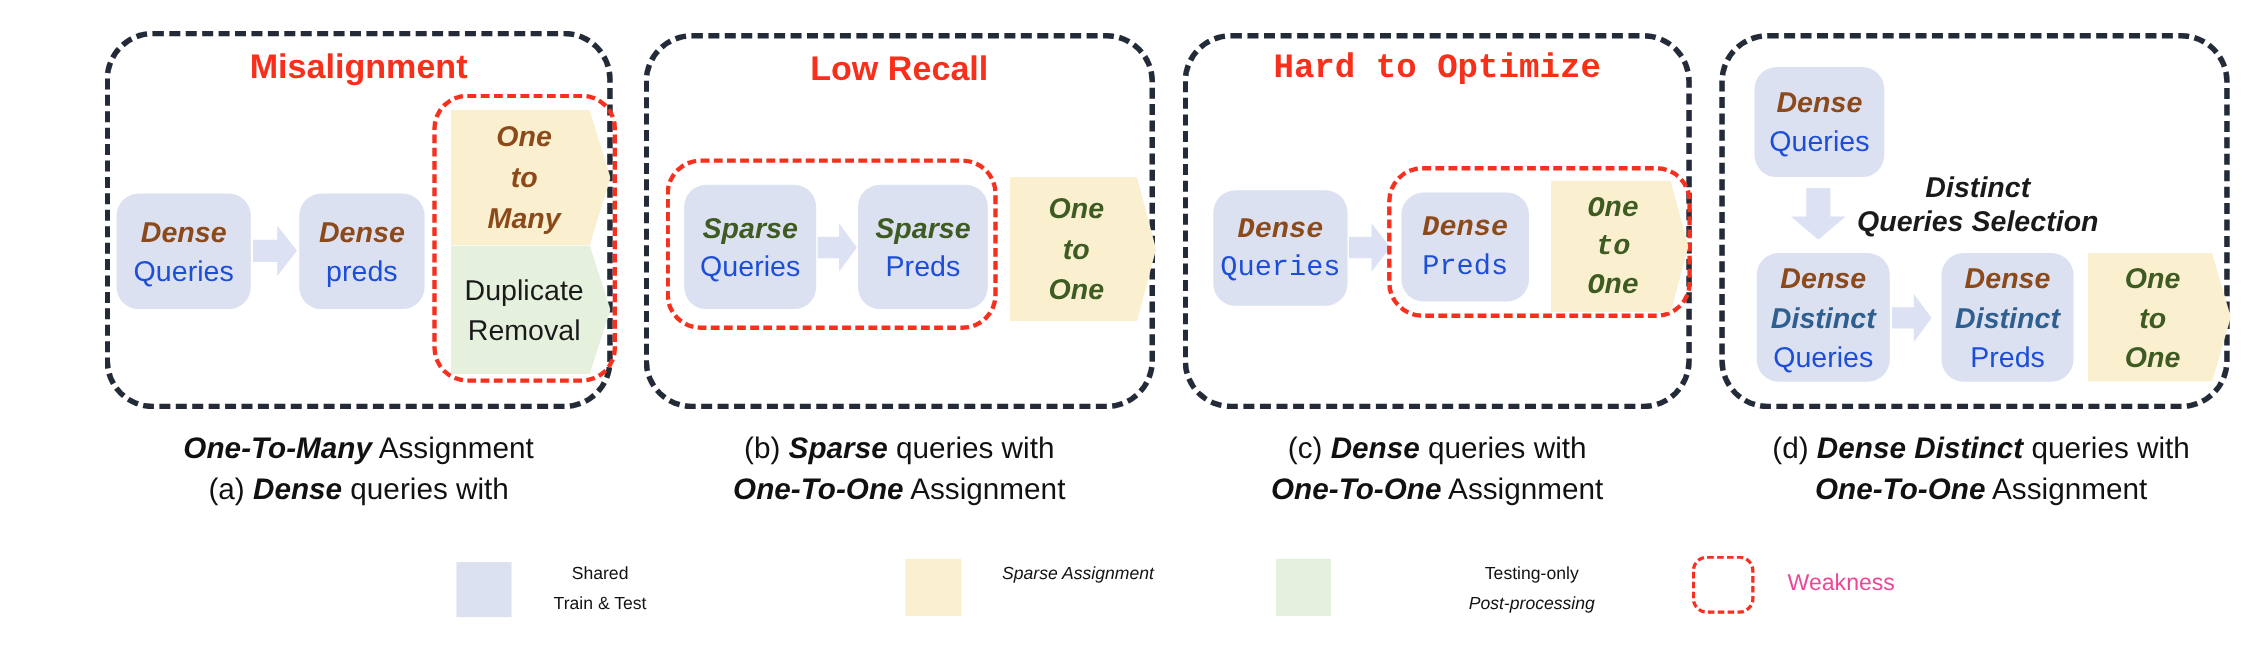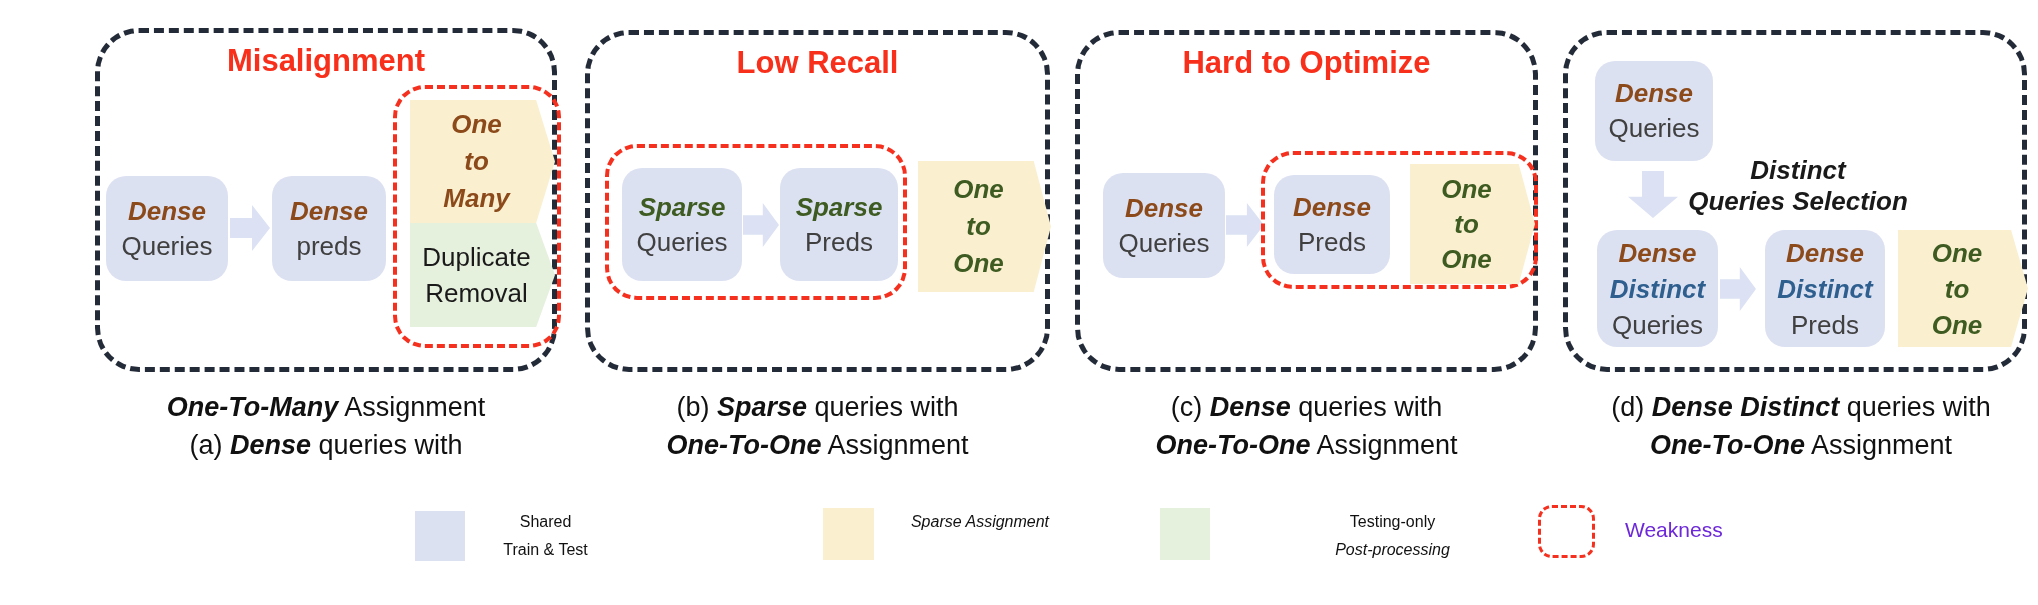--- a/index.html
+++ b/index.html
@@ -14,21 +14,21 @@
   .panel-title{
     position:absolute;top:10px;left:0;width:100%;text-align:center;
     font-size:31px;font-weight:bold;color:#f8301b;letter-spacing:0px;
   }
   .qbox{
     position:absolute;background:#dce1f2;border-radius:20px;
     display:flex;flex-direction:column;align-items:center;justify-content:center;
     font-size:26px;line-height:35px;text-align:center;
   }
   .emph{font-weight:bold;font-style:italic;display:block;}
-  .plain{display:block;color:#404040;}
+  .plain{display:block;color:#1d4ed8;}
   .dense{color:#8c4a1b;}
   .sparse{color:#3e5b22;}
   .distinct{color:#2e5f8f;}
   .arrow-right{
     position:absolute;background:#dce2f4;
     clip-path:polygon(0 28%,55% 28%,55% 0,100% 50%,55% 100%,55% 72%,0 72%);
   }
   .arrow-down{
     position:absolute;background:#dce2f4;
     clip-path:polygon(28% 0,72% 0,72% 55%,100% 55%,50% 100%,0 55%,28% 55%);
@@ -61,21 +61,21 @@
   .legend-label{
     position:absolute;text-align:center;font-size:16px;line-height:28px;color:#111;
   }
   .legend-label .l2.it{font-style:italic;}
   .legend-label span{display:block;}
   .weak-swatch{
     position:absolute;border:3px dashed #f5301e;border-radius:14px;
     box-sizing:border-box;background:#ffffff;
   }
   .weak-label{
-    position:absolute;font-size:21px;color:#6d28d9;text-align:left;
+    position:absolute;font-size:21px;color:#ec4899;text-align:left;
   }
 </style>
 </head>
 <body>
 
 <div id="canvas">
 
   <div class="panel" style="left:55px;top:28px;width:462px;height:344px;">
     <div class="panel-title">Misalignment</div>
 
@@ -88,21 +88,21 @@
 
     <div class="qbox" style="left:172px;top:143px;width:114px;height:105px;">
       <span class="emph dense">Dense</span>
       <span class="plain">preds</span>
     </div>
 
     <div class="weakbox" style="left:293px;top:52px;width:168px;height:263px;">
       <div class="pent assign to-many" style="left:13px;top:11px;width:145px;height:123px;">One
 to
 Many</div>
-      <div class="pent post" style="left:13px;top:134px;width:145px;height:104px;">Duplicate
+      <div class="pent post" style="left:13px;top:134px;width:145px;height:117px;">Duplicate
 Removal</div>
     </div>
   </div>
 
   <div class="panel" style="left:545px;top:30px;width:465px;height:342px;">
     <div class="panel-title">Low Recall</div>
 
     <div class="weakbox" style="left:15px;top:109px;width:302px;height:156px;">
       <div class="qbox" style="left:13px;top:20px;width:120px;height:113px;">
         <span class="emph sparse">Sparse</span>
@@ -113,21 +113,21 @@
         <span class="emph sparse">Sparse</span>
         <span class="plain">Preds</span>
       </div>
     </div>
 
     <div class="pent assign to-one" style="left:328px;top:126px;width:133px;height:131px;">One
 to
 One</div>
   </div>
 
-  <div class="panel" style="left:1035px;top:30px;width:463px;height:342px;">
+  <div class="panel" style="left:1035px;top:30px;width:463px;height:342px;font-family:Liberation Mono, monospace;">
     <div class="panel-title">Hard to Optimize</div>
 
     <div class="qbox" style="left:23px;top:138px;width:122px;height:105px;">
       <span class="emph dense">Dense</span>
       <span class="plain">Queries</span>
     </div>
 
     <div class="arrow-right" style="left:146px;top:168px;width:38px;height:44px;"></div>
 
     <div class="weakbox" style="left:181px;top:116px;width:277px;height:138px;">

